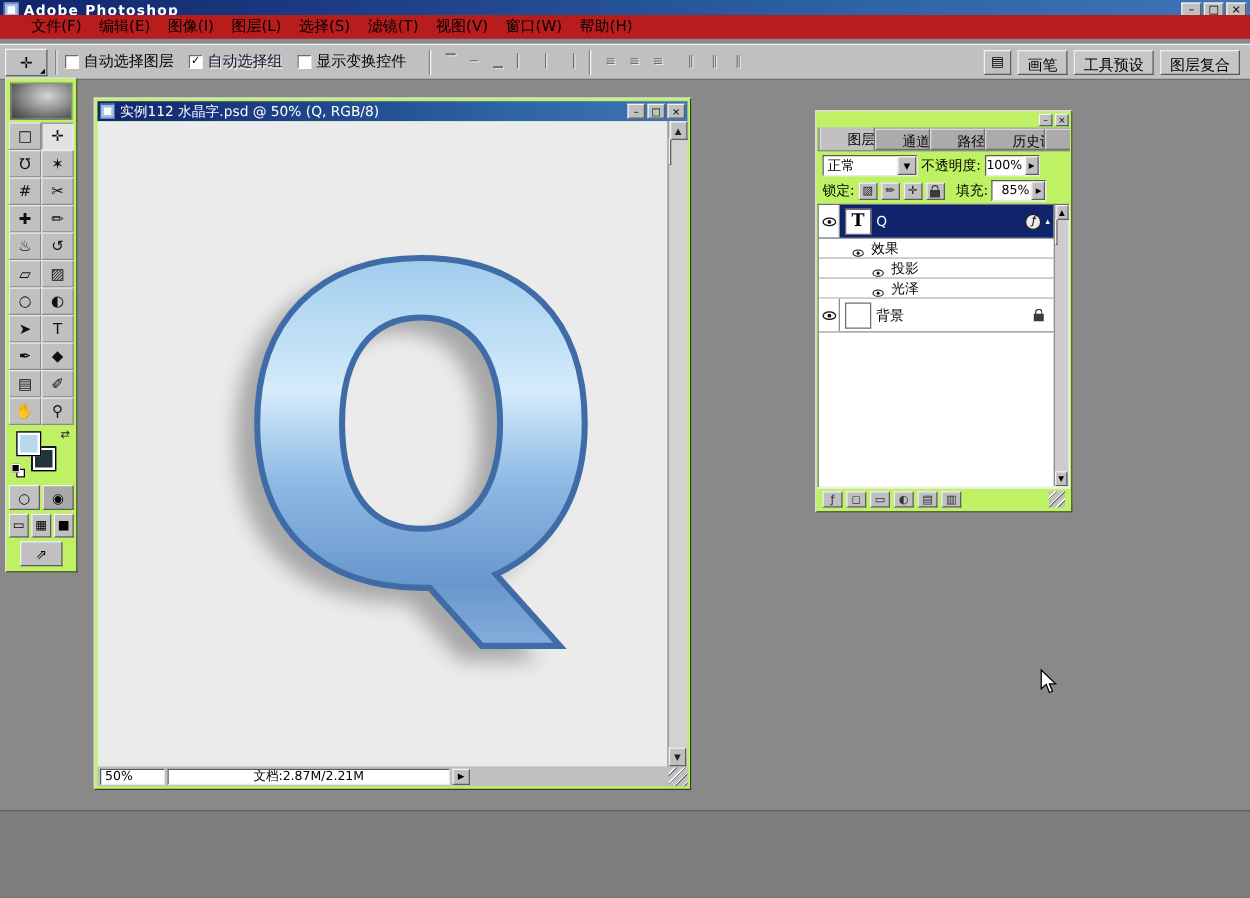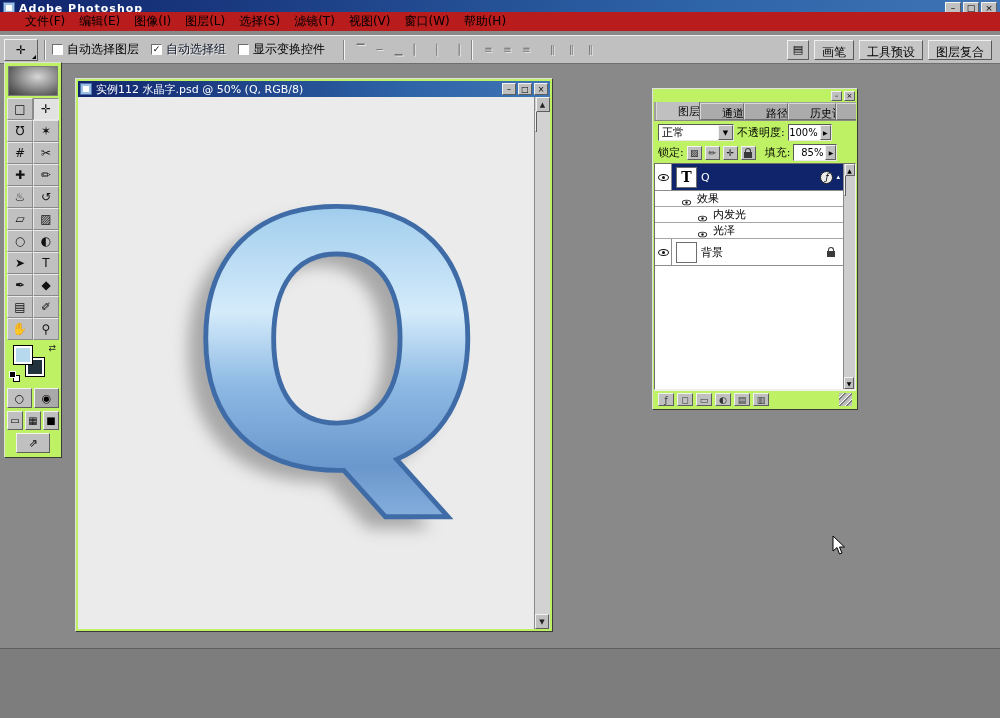--- a/index.html
+++ b/index.html
@@ -391,20 +391,28 @@
           <text x="156" y="334" text-anchor="middle" font-family="'DejaVu Sans', sans-serif" font-weight="bold" font-size="360" fill="#6f6f6f" opacity="0.55" filter="url(#qshadow)">Q</text>
           <text x="174" y="322" text-anchor="middle" font-family="'DejaVu Sans', sans-serif" font-weight="bold" font-size="360" fill="url(#qgrad)" stroke="#3f6ca6" stroke-width="5">Q</text>
         </svg>
       </div>
       <div class="vscroll">
         <span class="sb-btn b-out">▲</span>
         <span class="sb-thumb b-out"></span>
         <span class="sb-btn b-out at-bottom">▼</span>
       </div>
     </div>
+    <div class="doc-status">
+      <span class="status-zoom field">50%</span>
+      <span class="status-info field">文档:2.87M/2.21M</span>
+      <span class="status-popup b-out">
+          <span>▶</span>
+        </span>
+      <span class="grip"></span>
+    </div>
   </div>
 
   <div class="layers-panel b-out2">
     <div class="lp-titlebar">
       <span class="lp-tbtn b-out">–</span>
       <span class="lp-tbtn b-out">×</span>
     </div>
     <div class="lp-tabs">
       <span class="lp-tab active" style="width:38px">图层</span>
       <span class="lp-tab" style="width:22px">通道</span>
@@ -457,21 +465,21 @@
           <span class="layer-name">Q</span>
           <span class="fx-circle">ƒ</span>
           <span class="collapse-tri">▴</span>
         </div>
         <div class="row-fx-head">
           <span class="eye s"></span>
           <span>效果</span>
         </div>
         <div class="row-fx">
           <span class="eye s"></span>
-          <span>内发光</span>
+          <span>投影</span>
         </div>
         <div class="row-fx">
           <span class="eye s"></span>
           <span>光泽</span>
         </div>
         <div class="row-layer">
           <span class="eye-cell">
               <span class="eye"></span>
             </span>
           <span class="thumb"></span>

